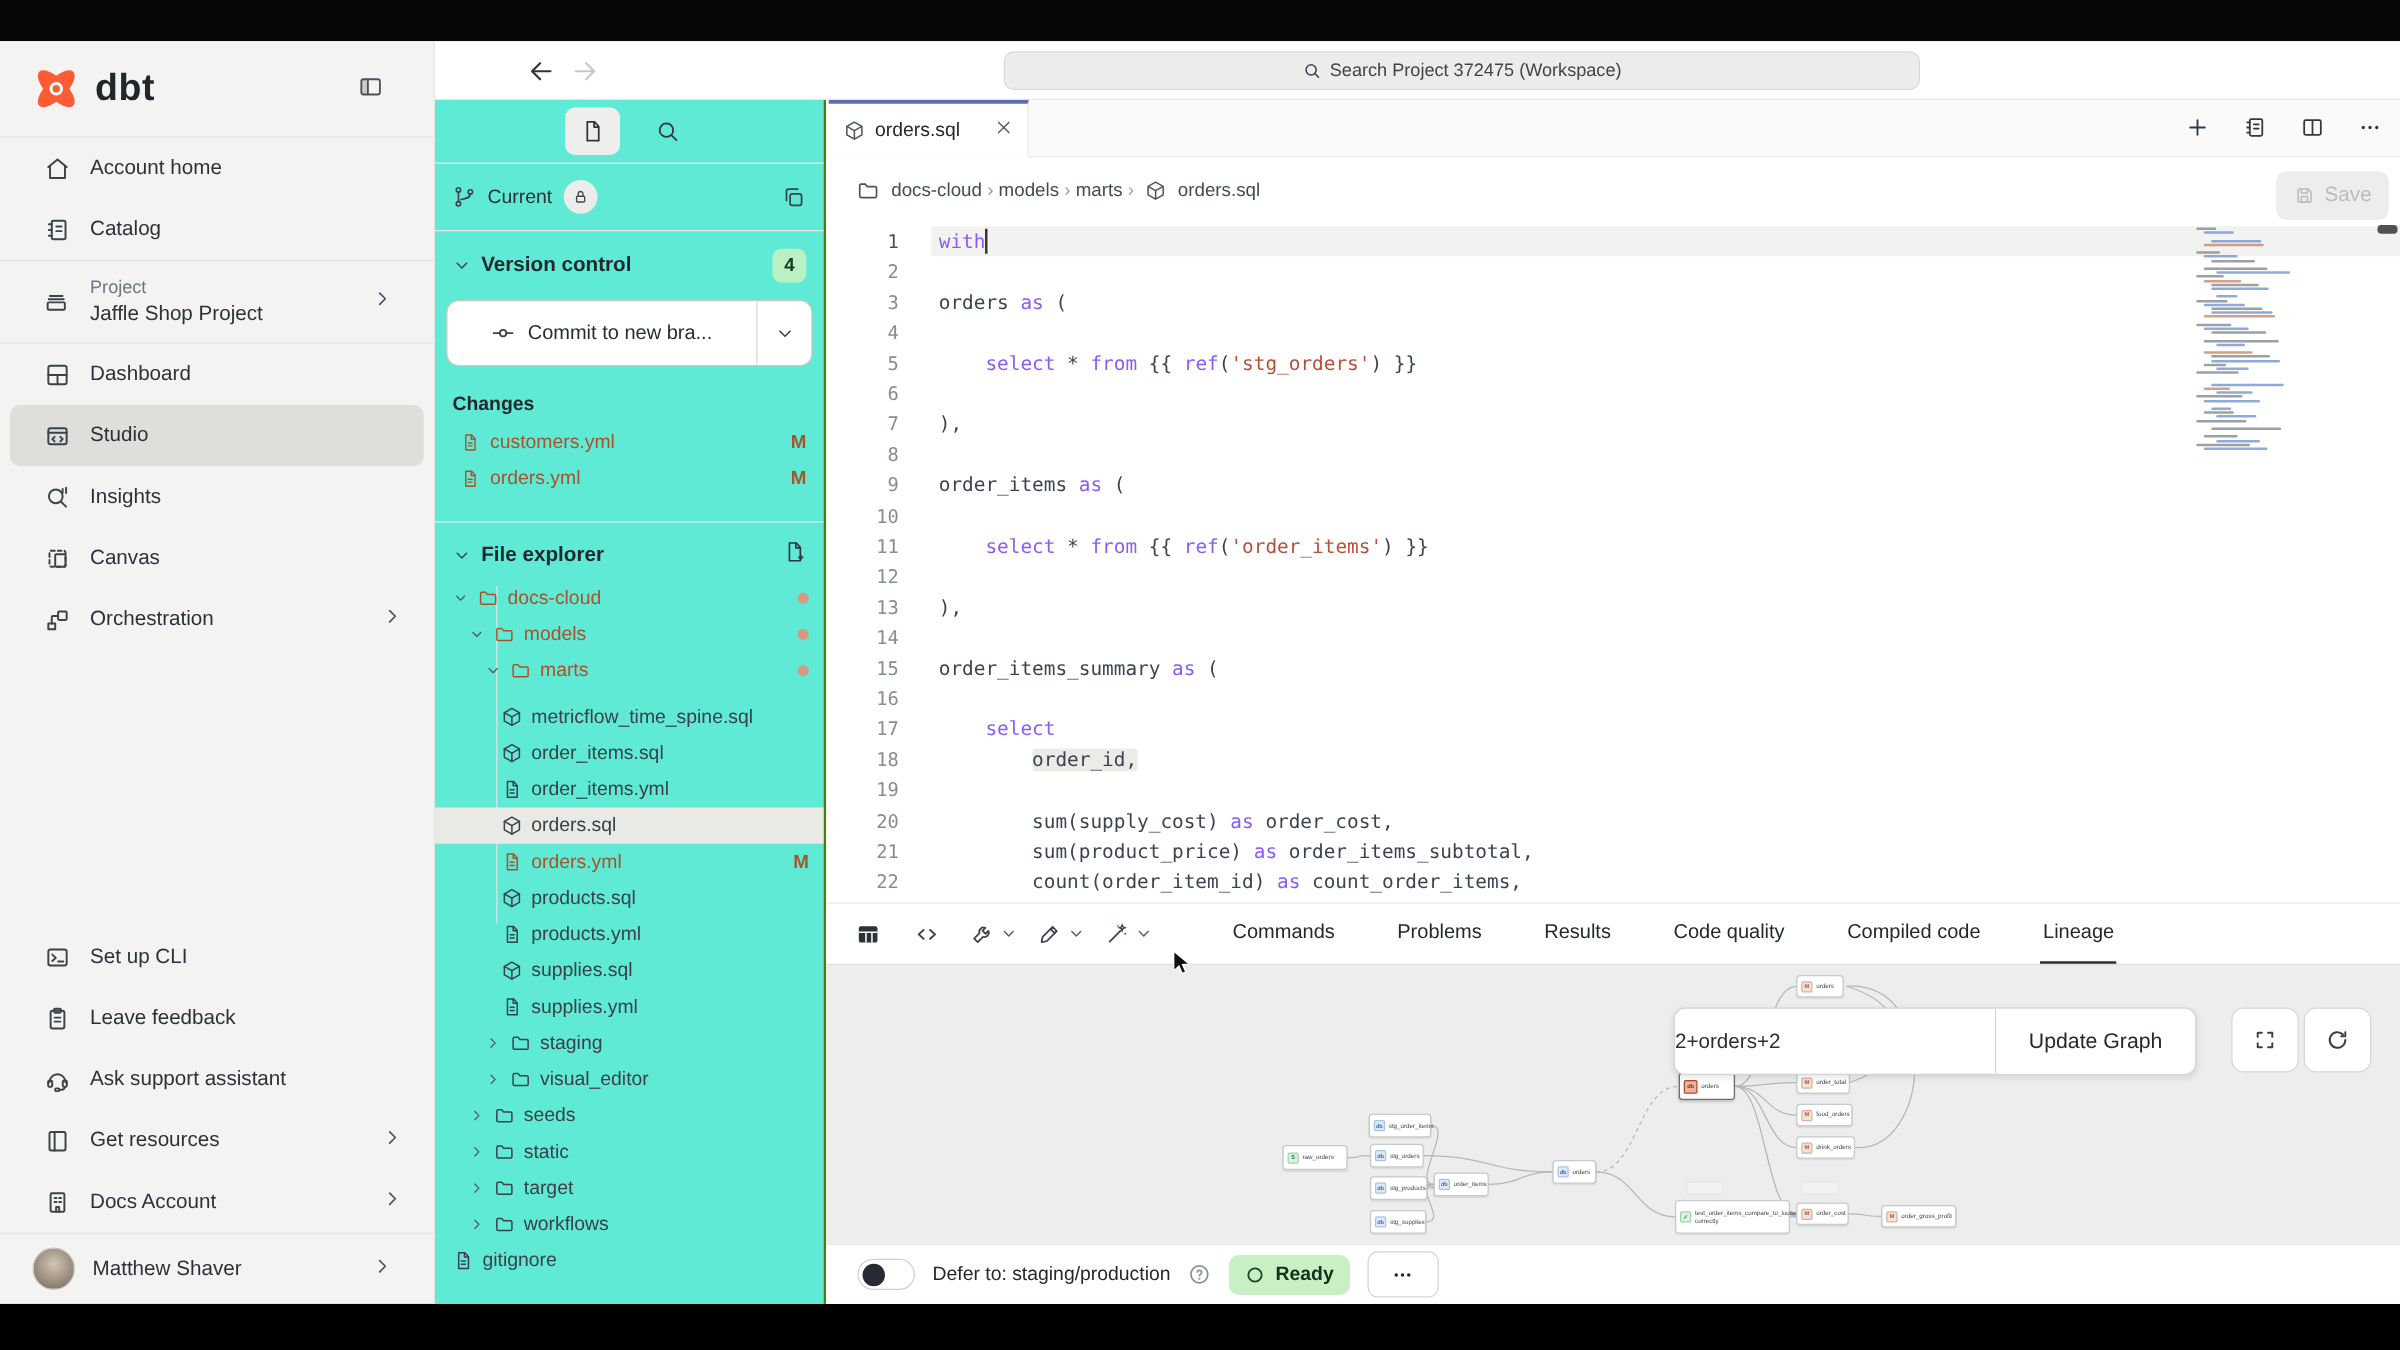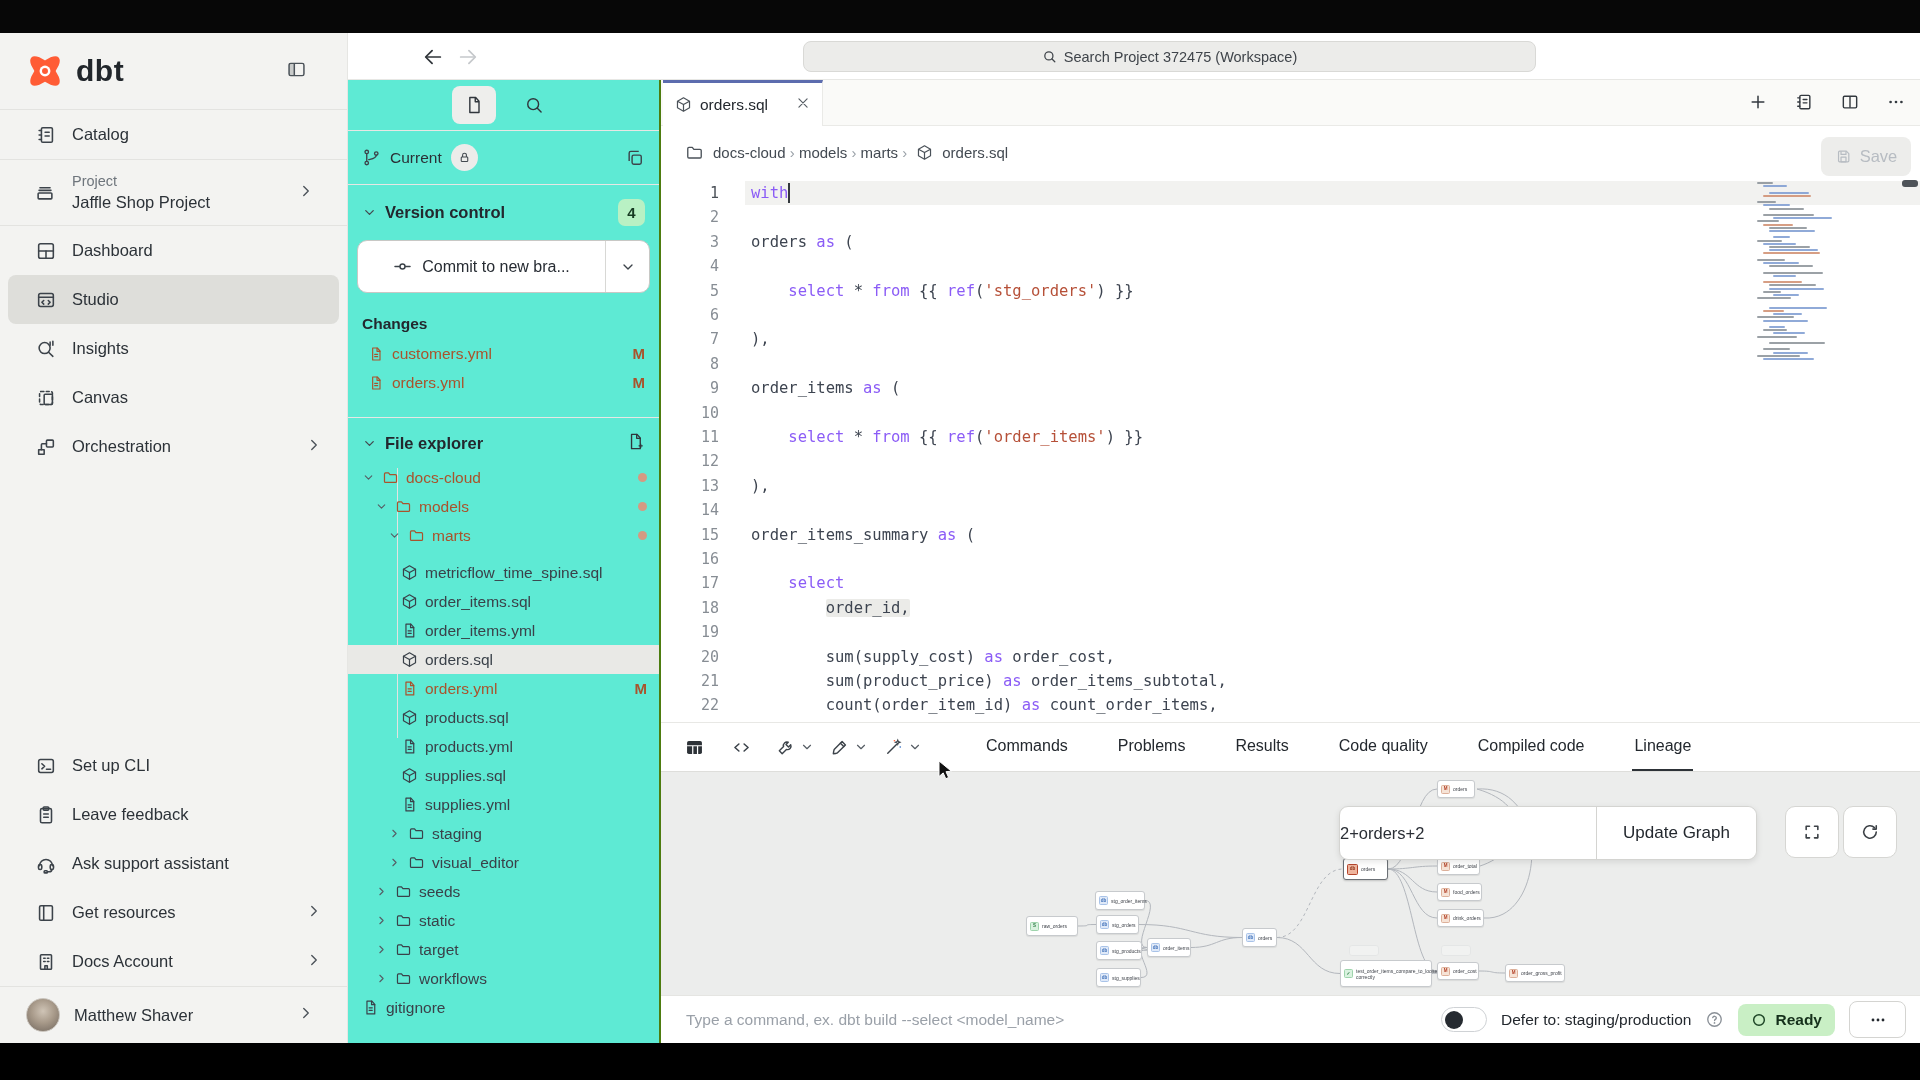--- a/index.html
+++ b/index.html
@@ -149,20 +149,30 @@
       <span class="collapse-btn">
         <svg width="21" height="21" viewBox="0 0 24 24" fill="none" stroke="currentColor" stroke-width="1.7" stroke-linejoin="round">
             <rect x="3.5" y="5" width="17" height="14" rx="2"></rect>
             <path d="M9.5 5v14"></path>
             <path d="M3.5 5h6v14h-6z" fill="currentColor" opacity=".25" stroke="none"></path>
           </svg>
       </span>
     </div>
     <div class="side-sep"></div>
     <div id="nav-top">
+        <div class="nav-item">
+          <span class="nicon">
+            <svg width="22" height="22" viewBox="0 0 24 24" fill="none" stroke="currentColor" stroke-width="1.7" stroke-linecap="round" stroke-linejoin="round">
+              <path d="M4 10.5L12 4l8 6.5"></path>
+              <path d="M5.5 9.5V20h13V9.5"></path>
+            </svg>
+          </span>
+          <span>Account home</span>
+          <span class="spacer"></span>
+        </div>
         <div class="nav-item">
           <span class="nicon">
             <svg width="22" height="22" viewBox="0 0 24 24" fill="none" stroke="currentColor" stroke-width="1.7" stroke-linecap="round" stroke-linejoin="round">
               <rect x="7" y="4" width="12" height="16" rx="1.5"></rect>
               <path d="M11 9h4.5M11 13h4.5"></path>
               <path d="M4.5 7h2.5M4.5 12h2.5M4.5 17h2.5"></path>
             </svg>
           </span>
           <span>Catalog</span>
           <span class="spacer"></span>
@@ -972,21 +982,20 @@
       </div>
       <div class="canvas-btn" style="left:1182px">
         <svg width="20" height="20" viewBox="0 0 24 24" fill="none" stroke="currentColor" stroke-width="1.9" stroke-linecap="round" stroke-linejoin="round">
             <path d="M19.5 12a7.5 7.5 0 1 1-2.2-5.3"></path>
             <path d="M19.5 4.5v4h-4"></path>
           </svg>
       </div>
     </div>
 
     <div id="cmdbar">
-      <input class="cmd-input" placeholder="Type a command, ex. dbt build --select &lt;model_name&gt;" style="">
       <div class="cmd-right">
         <span class="toggle">
             <span class="knob"></span>
           </span>
         <span class="defer-label">Defer to: staging/production</span>
         <span class="help-circ">
           <svg width="19" height="19" viewBox="0 0 24 24" fill="none" stroke="currentColor" stroke-width="1.7" stroke-linecap="round">
               <circle cx="12" cy="12" r="8.5"></circle>
               <path d="M9.8 9.6a2.3 2.3 0 0 1 4.5.6c0 1.5-2.2 1.8-2.2 3.1"></path>
               <path d="M12 16.4v.01" stroke-width="2.2"></path>

